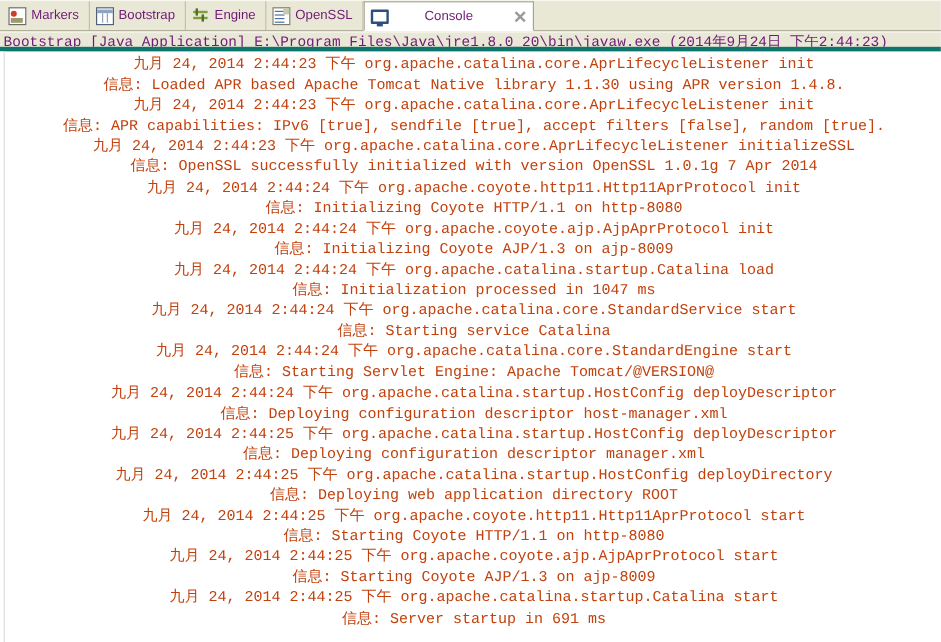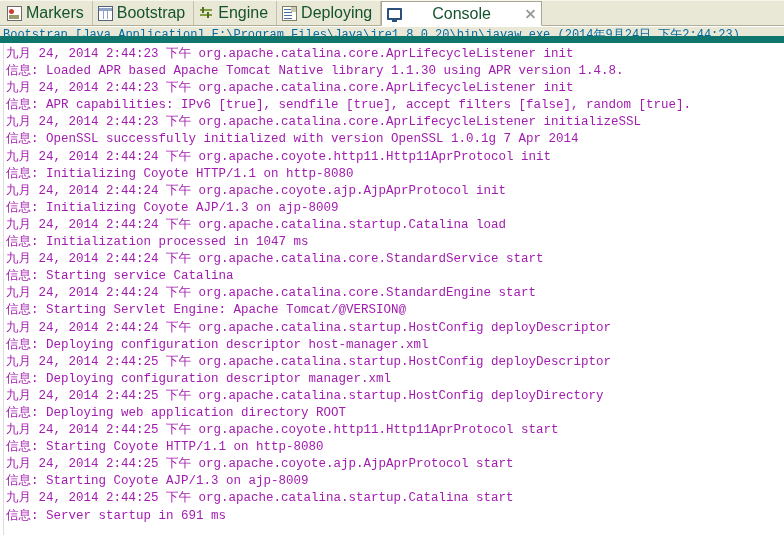--- a/index.html
+++ b/index.html
@@ -47,22 +47,22 @@
   }
 
   .tab {
     height: 24px;
     display: flex;
     align-items: center;
     gap: 4px;
     padding: 0 8px 0 5px;
     box-sizing: border-box;
     font-family: "Liberation Sans", sans-serif;
-    font-size: 16px;
-    color: #14532d;
+    font-size: 11px;
+    color: #701a75;
     white-space: nowrap;
     border-right: 1px solid #c3c1ac;
     background: transparent;
     position: relative;
     cursor: default;
   }
   .tab.active {
     background: #ffffff;
     border: 1px solid #a8a693;
     border-bottom: 1px solid #ffffff;
@@ -207,25 +207,25 @@
     background: #9a9a9a;
   }
   .tab-close::before { transform: rotate(45deg); }
   .tab-close::after  { transform: rotate(-45deg); }
 
   
   .launch-header {
     height: 17px;
     line-height: 16px;
     background: #e9e8d6;
-    border-bottom: 7px solid #0f766e;
+    border-bottom: 4px solid #0f766e;
     border-top: 1px solid #ffffff;
     font-family: "Liberation Mono", monospace;
     font-size: 12px;
-    color: #0369a1;
+    color: #701a75;
     padding-left: 3px;
     white-space: nowrap;
     overflow: hidden;
     box-sizing: border-box;
   }
 
   
   .console-wrap {
     flex: 1 1 auto;
     background: #ffffff;
@@ -246,22 +246,23 @@
     font-size: 12.5px;
     line-height: 17.1px;
     color: #c0392b;
     white-space: pre;
     overflow: hidden;
     box-sizing: border-box;
   }
   .logline {
     white-space: pre;
     font-family: "Liberation Mono", monospace;
-    color: #a21caf;
+    color: #c2410c;
     height: 17.1px;
+    text-align: center;
   }
   .cjk {
     font-family: "DejaVu Sans", sans-serif;
     font-size: 12.5px;
   }
 </style>
 </head>
 <body>
 
 <div id="app">
@@ -278,21 +279,21 @@
       <span class="tab-label">Bootstrap</span>
     </div>
 
     <div class="tab">
       <span class="ticon icon-servers"></span>
       <span class="tab-label">Engine</span>
     </div>
 
     <div class="tab">
       <span class="ticon icon-snippets"></span>
-      <span class="tab-label">Deploying</span>
+      <span class="tab-label">OpenSSL</span>
     </div>
 
     <div class="tab active">
       <span class="ticon icon-console"></span>
       <span class="tab-label">Console</span>
       <span class="tab-close"></span>
     </div>
 
   </div>
 

